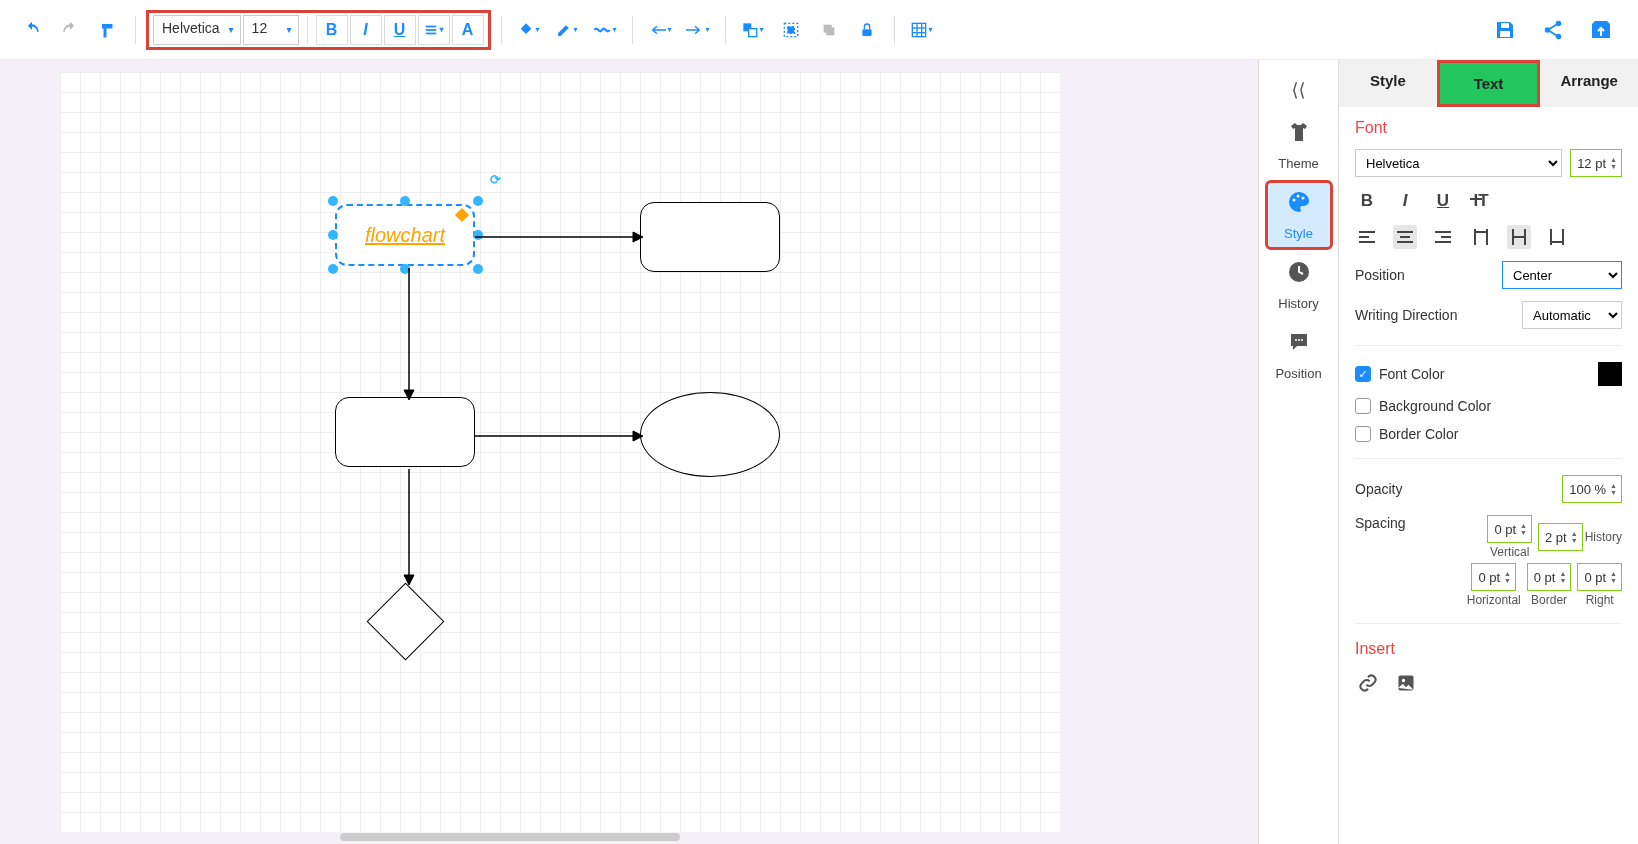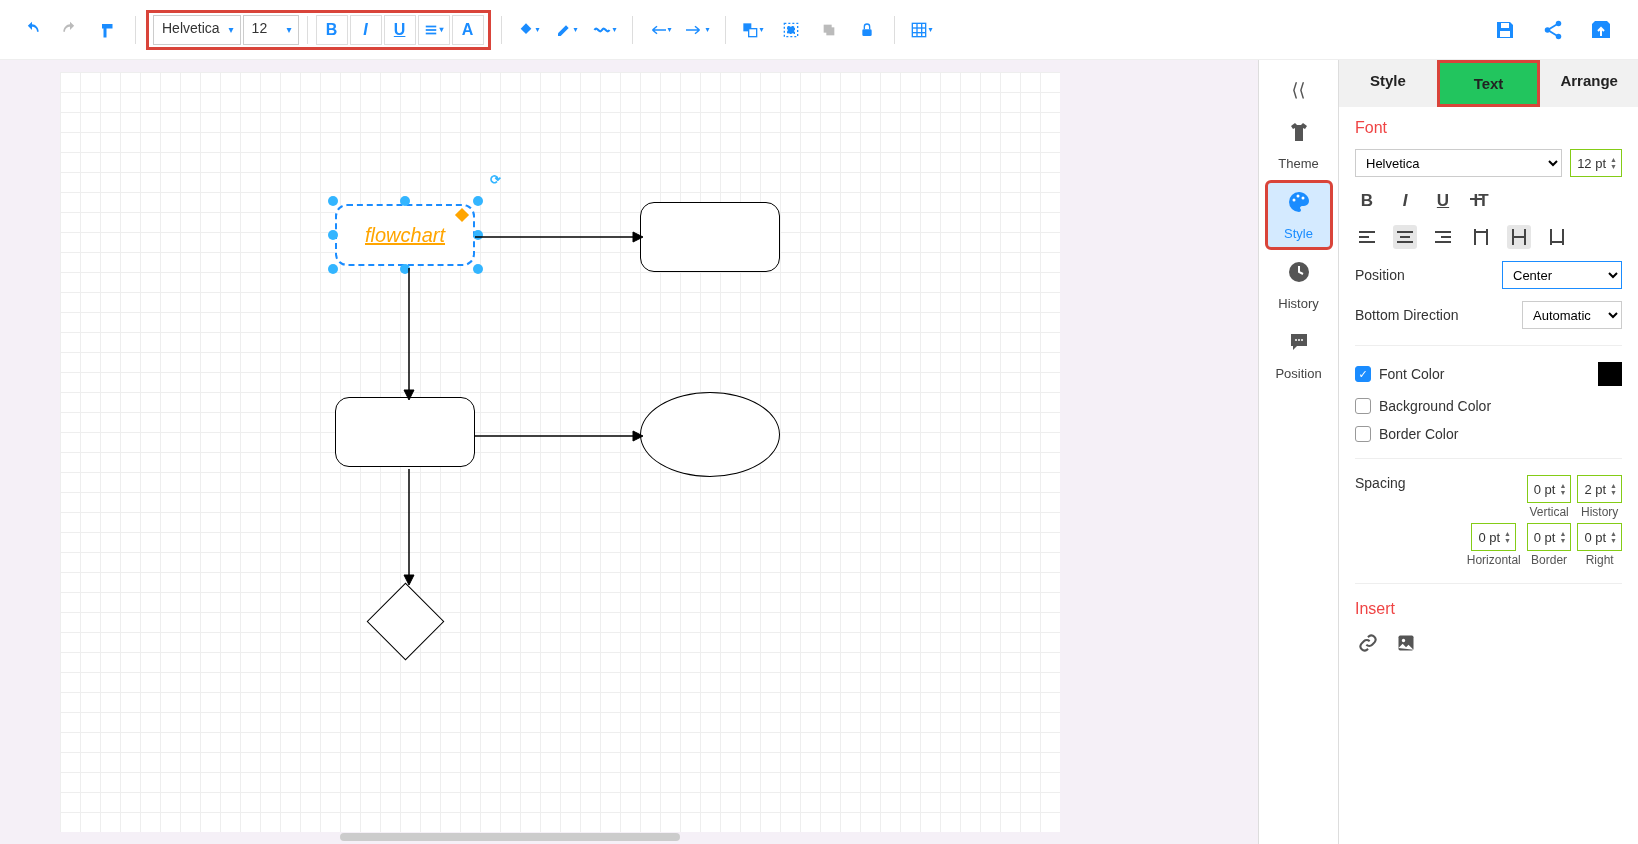--- a/index.html
+++ b/index.html
@@ -348,21 +348,21 @@
               <line x1="2" y1="13" x2="14" y2="13"></line>
             </svg>
           </div>
       </div>
 
       <div class="row between">
         <span class="label">Position</span>
         <select class="sel-input hl" style="width:120px"><option>Center</option></select>
       </div>
       <div class="row between">
-        <span class="label">Bottom Direction</span>
+        <span class="label">Writing Direction</span>
         <select class="sel-input" style="width:100px"><option>Automatic</option></select>
       </div>
 
       <div class="hr"></div>
 
       <div class="row between">
         <div class="row">
           <span class="checkbox checked">✓</span>
           <span class="label">Font Color</span>
         </div>
@@ -372,36 +372,46 @@
         <span class="checkbox"></span>
         <span class="label">Background Color</span>
       </div>
       <div class="row">
         <span class="checkbox"></span>
         <span class="label">Border Color</span>
       </div>
 
       <div class="hr"></div>
 
+      <div class="row between">
+        <span class="label">Opacity</span>
+        <div class="spin">
+            <span>100 %</span>
+            <span class="spin-arrows">
+              <span>▲</span>
+              <span>▼</span>
+            </span>
+          </div>
+      </div>
 
       <div class="row between" style="align-items:flex-start">
         <span class="label">Spacing</span>
         <div style="display:flex;flex-direction:column;gap:4px">
           <div style="display:flex;gap:6px;justify-content:flex-end">
             <div style="display:flex;flex-direction:column;align-items:center;gap:2px">
               <div class="spin">
                   <span>0 pt</span>
                   <span class="spin-arrows">
                     <span>▲</span>
                     <span>▼</span>
                   </span>
                 </div>
               <span class="spacing-label">Vertical</span>
             </div>
-            <div style="display:flex;flex-direction:column;align-items:center;gap:2px">
+            <div style="display:flex;flex-direction:row;align-items:center;gap:2px">
               <div class="spin">
                   <span>2 pt</span>
                   <span class="spin-arrows">
                     <span>▲</span>
                     <span>▼</span>
                   </span>
                 </div>
               <span class="spacing-label">History</span>
             </div>
           </div>

